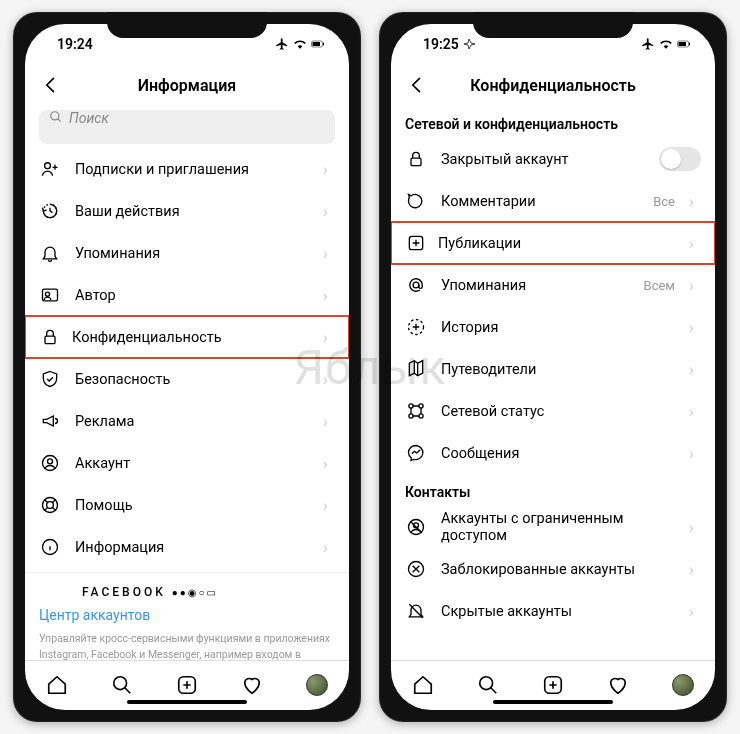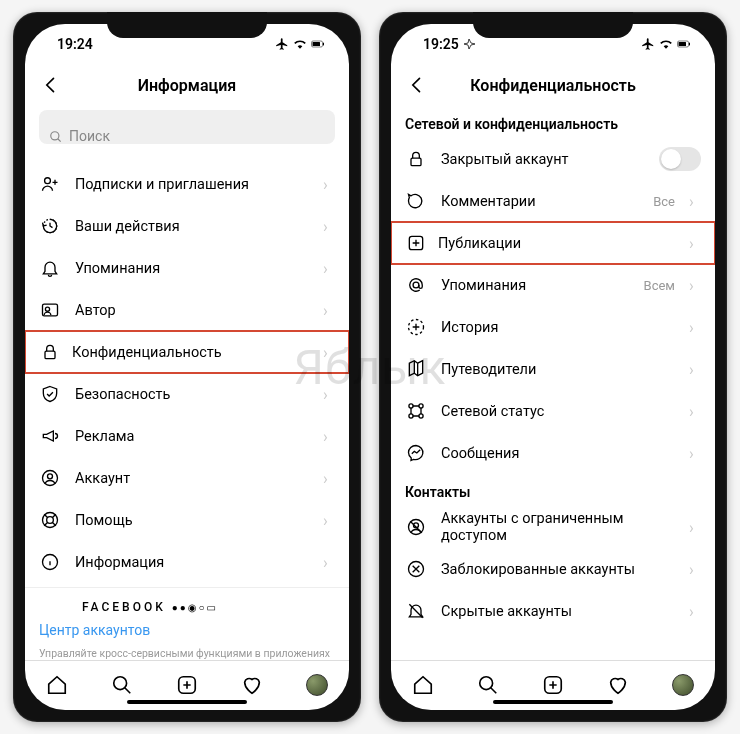--- a/index.html
+++ b/index.html
@@ -90,26 +90,27 @@
   .content {
     flex: 1;
     overflow-y: hidden;
     padding: 0 14px;
   }
   .search-box {
     background: #efefef;
     border-radius: 8px;
     height: 34px;
     display: flex;
-    align-items: flex-end;
+    align-items: flex-start;
     padding: 0 10px;
-    margin: 4px 0 19px;
+    margin: 4px 0 4px;
     color: #888;
     font-size: 14px;
     gap:6px;
+    font-style:italic;
   }
   .section-title {
     font-size: 14px;
     font-weight: 600;
     padding: 10px 0 6px;
   }
   .row {
     display: flex;
     align-items: center;
     height: 42px;

